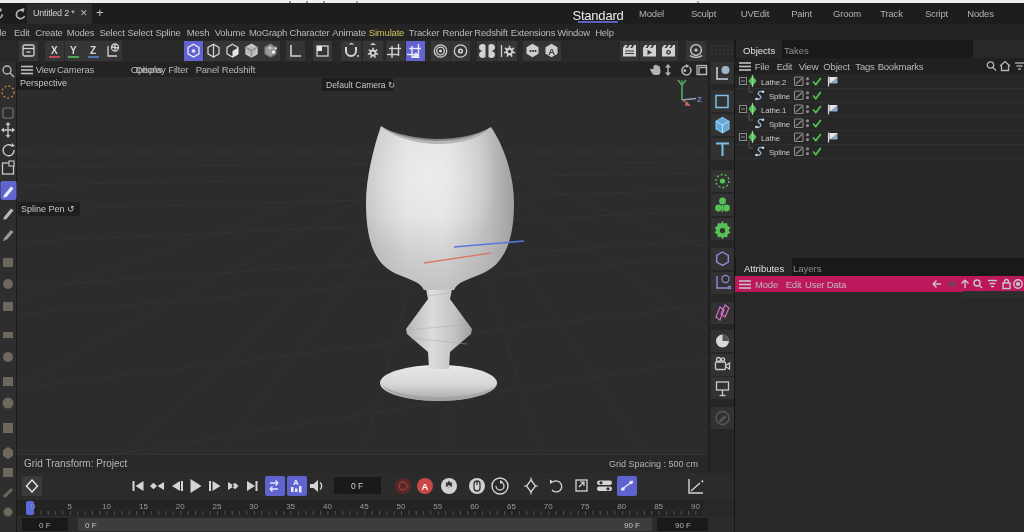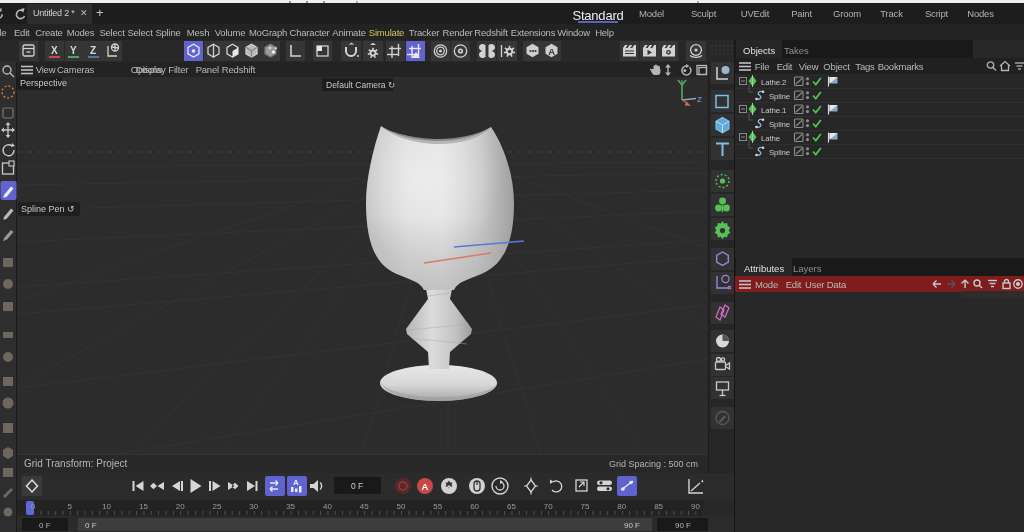--- a/index.html
+++ b/index.html
@@ -600,21 +600,21 @@
         </g>
       </svg>
     </div>
 
     <div class="abs" style="left:0;top:218px;width:290px;height:18px;background:#191919;">
       <div class="abs" style="left:1px;top:0;width:56px;height:18px;background:#262626;"></div>
       <div class="abs" style="left:9px;top:4.5px;font-size:9.5px;color:#e2e2e2;">Attributes</div>
       <div class="abs" style="left:58px;top:4.5px;font-size:9.5px;color:#8e8e8e;">Layers</div>
     </div>
 
-    <div class="abs" style="left:0;top:236px;width:290px;height:16px;background:#7f1d1d;">
+    <div class="abs" style="left:0;top:236px;width:290px;height:16px;background:#be185d;">
       <svg class="abs" style="left:4px;top:4px;" width="12" height="9">
           <g stroke="#c0c0c0" stroke-width="1.6">
             <line x1="0" y1="1" x2="12" y2="1"></line>
             <line x1="0" y1="4.5" x2="12" y2="4.5"></line>
             <line x1="0" y1="8" x2="12" y2="8"></line>
           </g>
         </svg>
       <div class="abs txt ctr" style="left:31.5px;top:2.5px;">Mode</div>
       <div class="abs txt ctr" style="left:58.5px;top:2.5px;">Edit</div>
       <div class="abs txt ctr" style="left:90.5px;top:2.5px;">User Data</div>

